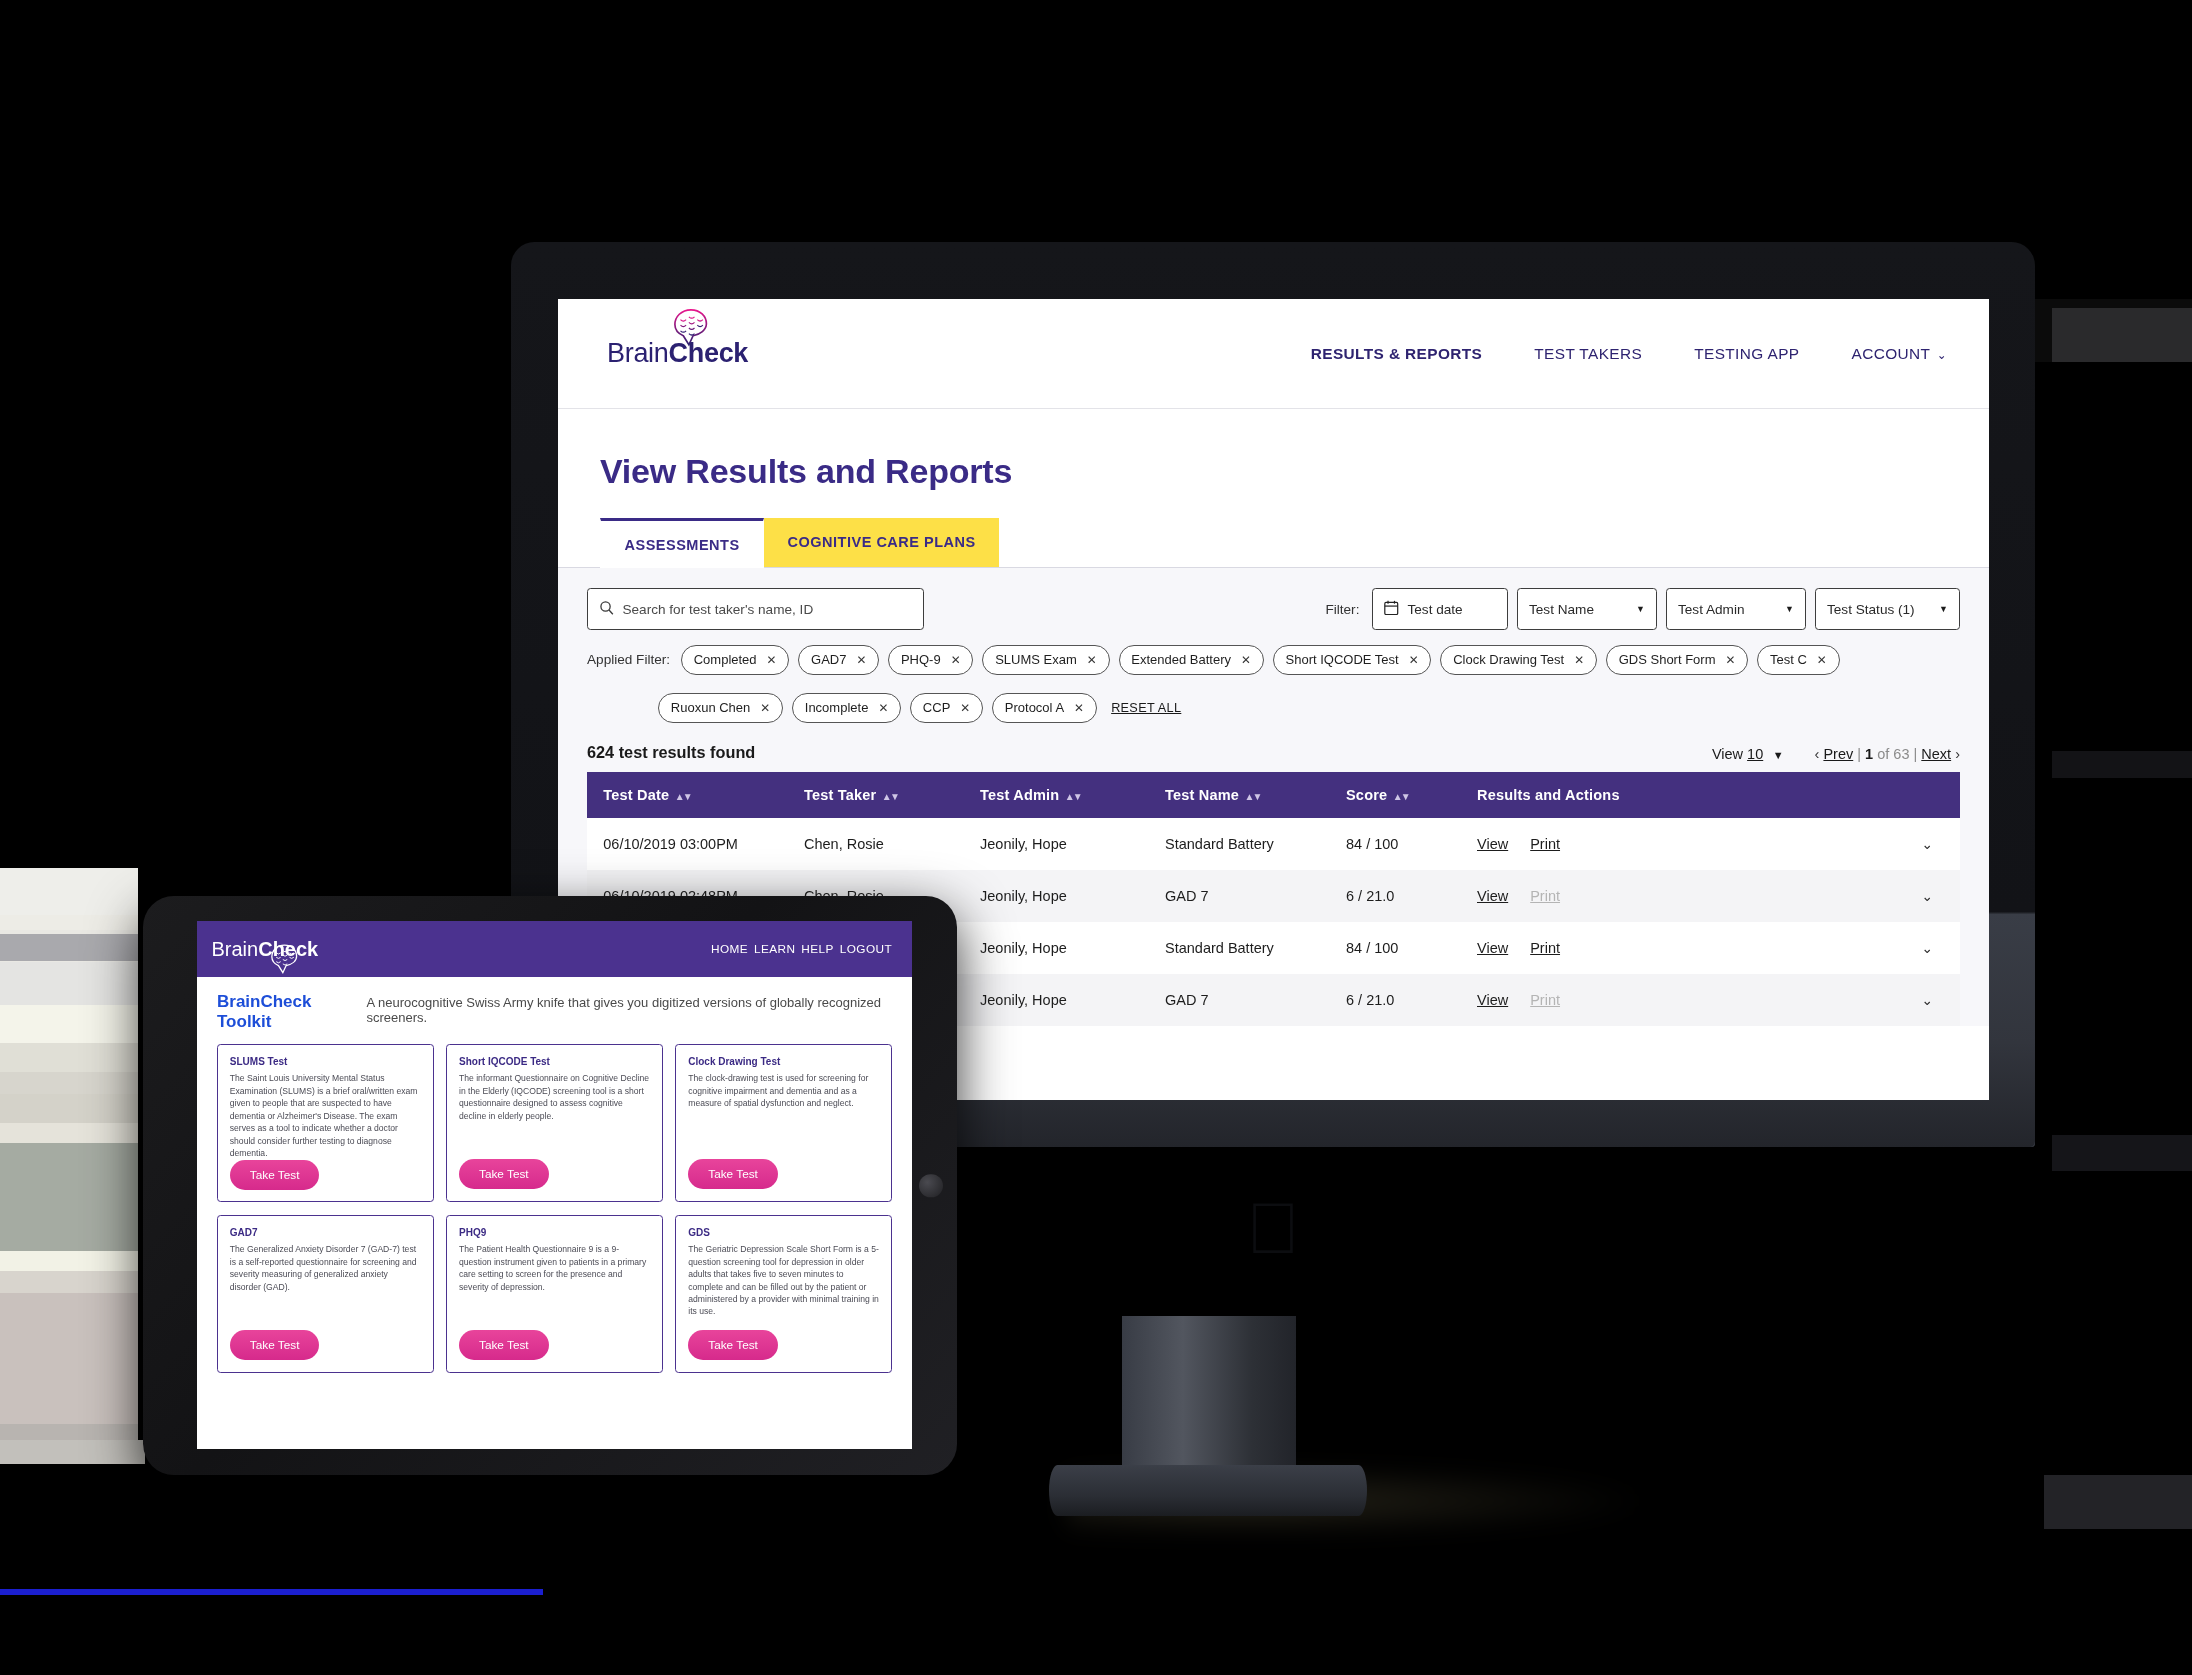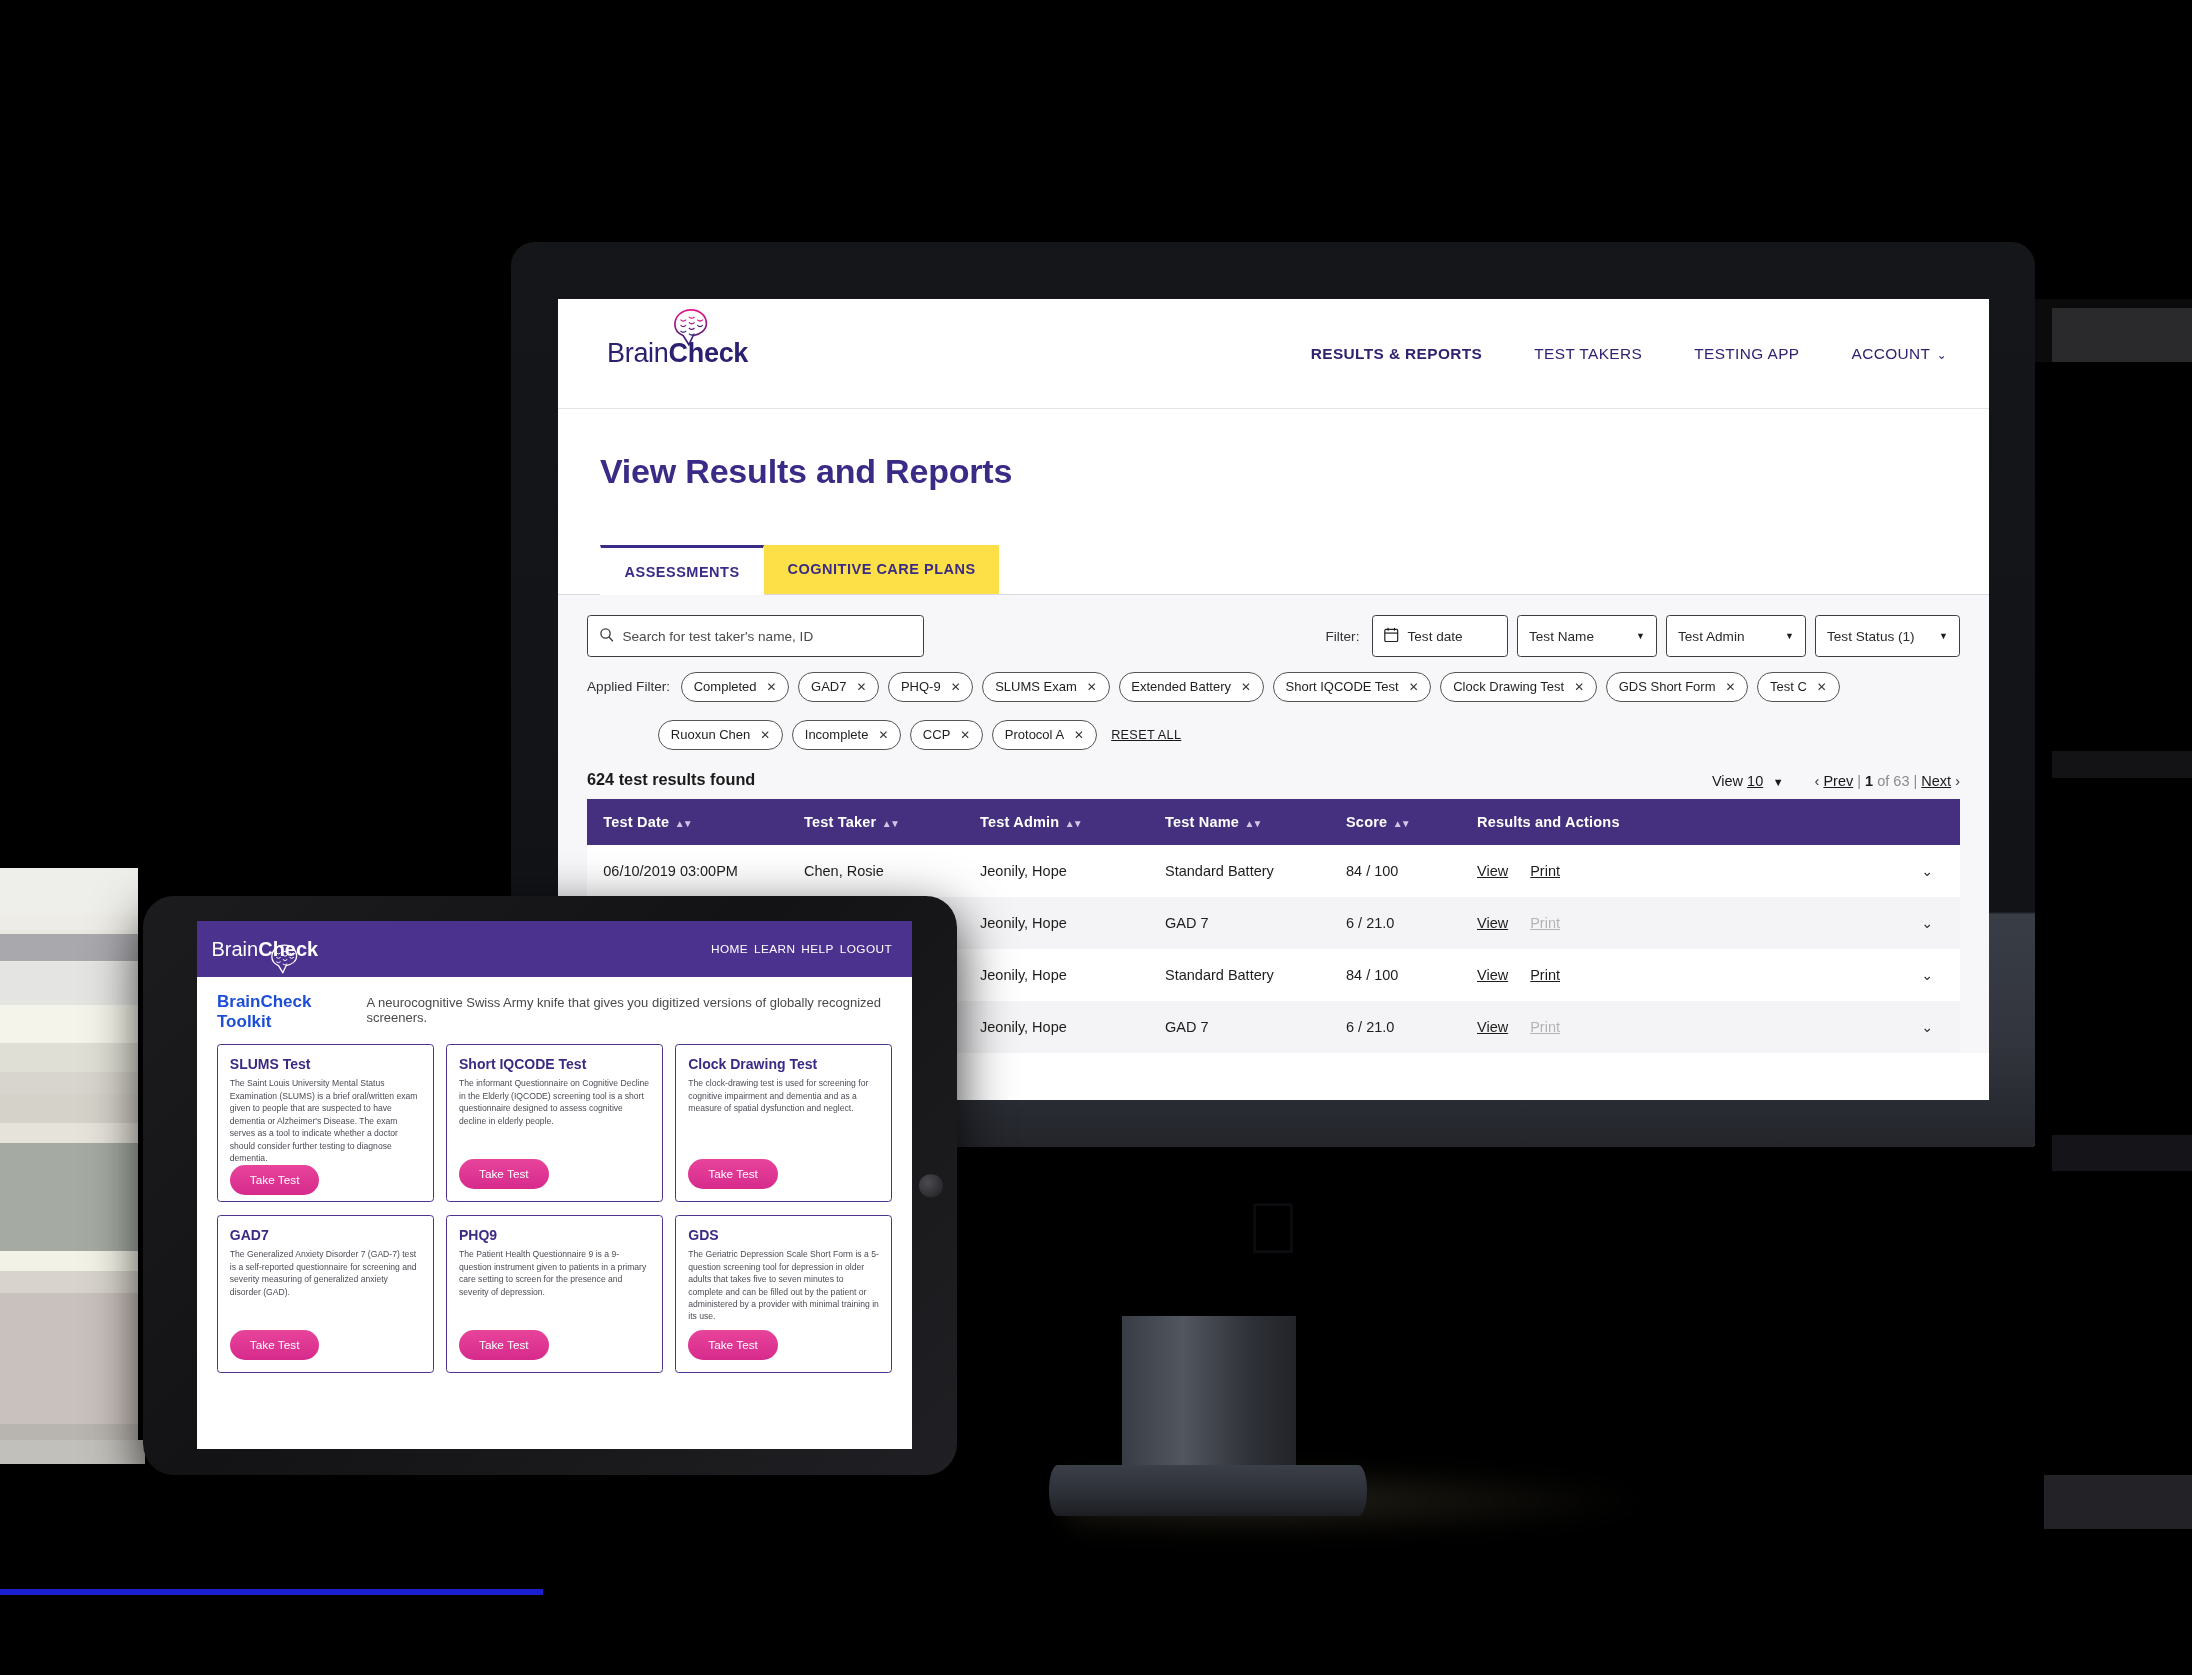--- a/index.html
+++ b/index.html
@@ -67,21 +67,21 @@
   .caret { font-size: 11.8px; margin-left: 6.3px; }
 
   .page-body { padding: 0 0 0 0; background:#fff; }
   .page-title {
     font-size: 34px; color:#3a2b86; font-weight:700; padding: 43px 0 27px 42px;
     letter-spacing:-0.2px;
   }
   .tabs { display:flex; padding-left: 42px; border-bottom:0.9px solid #d9d9e2; }
   .tab {
     padding: 16.3px 23.5px 13.6px; font-size: 14.5px; letter-spacing:0.5px; color:#3a2b86;
-    cursor:pointer; background:transparent;margin-top:27px;
+    cursor:pointer; background:transparent;
   }
   .tab.active { border-top: 3.6px solid #3a2b86; font-weight:700; background:#fff;
     border-left:0.9px solid transparent; border-right:0.9px solid transparent; margin-bottom:-0.9px;
     border-bottom:0.9px solid #fff; }
   .tab.inactive { background:#fde047;font-weight:bold; }
 
   .panel { background:#f7f7fa; padding: 20px 29px 0 29px; }
   .filter-row { display:flex; align-items:center; }
   .search-box {
     width: 337px; height: 42px; border:0.9px solid #3d3d3d; border-radius:3.6px;
@@ -175,21 +175,21 @@
   .tb-sub p { font-size:13px; color:#4a4a4a; }
 
   .card-grid {
     padding: 3.6px 20px 20px 20px; display:grid; grid-template-columns: repeat(3, 1fr);
     gap: 12.7px;
   }
   .card {
     border:1.4px solid #4b328f; border-radius:3.6px; background:#fff; padding: 11px 11.8px 11.8px;
     height: 158px; display:flex; flex-direction:column;
   }
-  .card h3 { font-size:14px; color:#3b2a84; font-weight:700; margin-bottom:5.4px; }
+  .card h3 { font-size:10px; color:#3b2a84; font-weight:700; margin-bottom:5.4px; }
   .card p { font-size:8.6px; line-height:1.45; color:#4b4b55; }
   .card .take {
     margin-top:auto; align-self:flex-start;
     background: linear-gradient(180deg,#e8449b 0%,#d62a8c 100%);
     color:#fff; font-size:11.8px; padding: 8.1px 20px; border-radius:18px; border:0;
     font-family:"Liberation Sans", sans-serif; cursor:pointer;
   }
 
   .blue-line { position:absolute; left:0; bottom: 80px; width: 543px; height: 6.3px; background:#1b1fd0; }
 </style>

